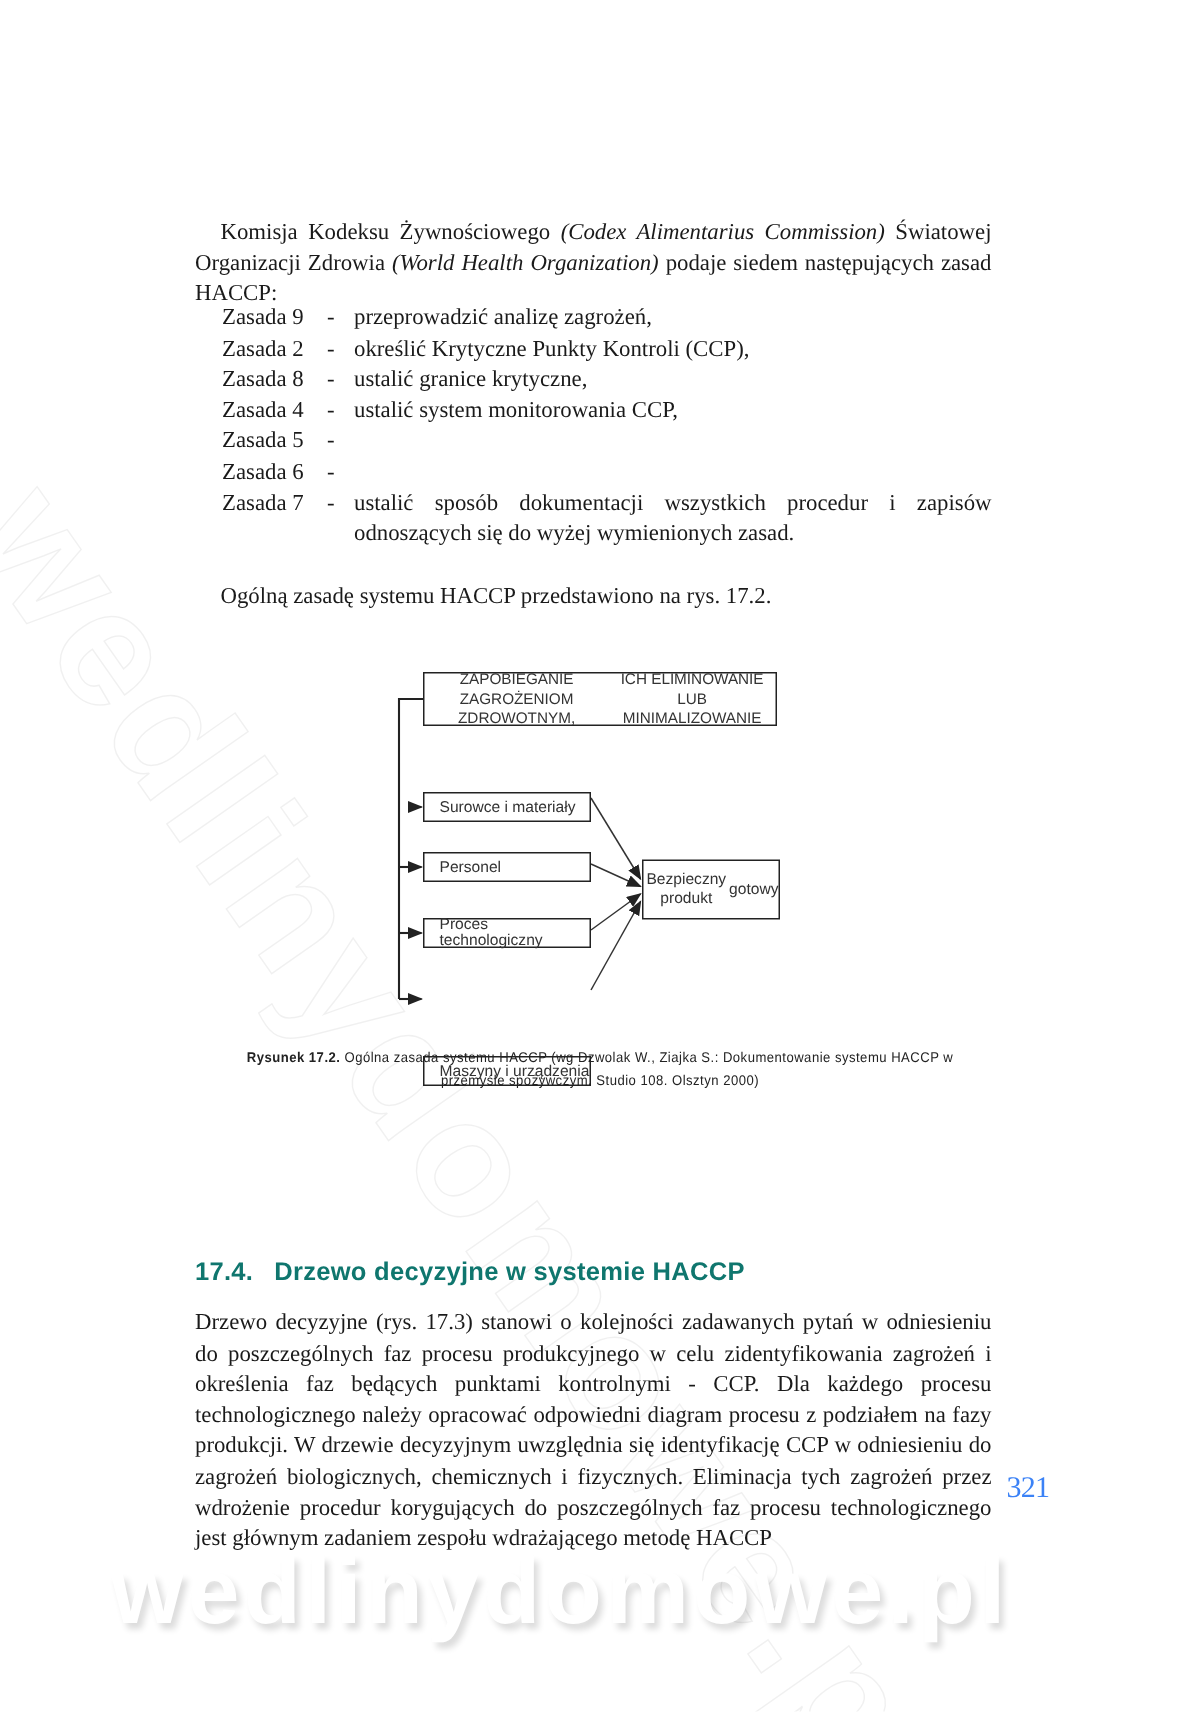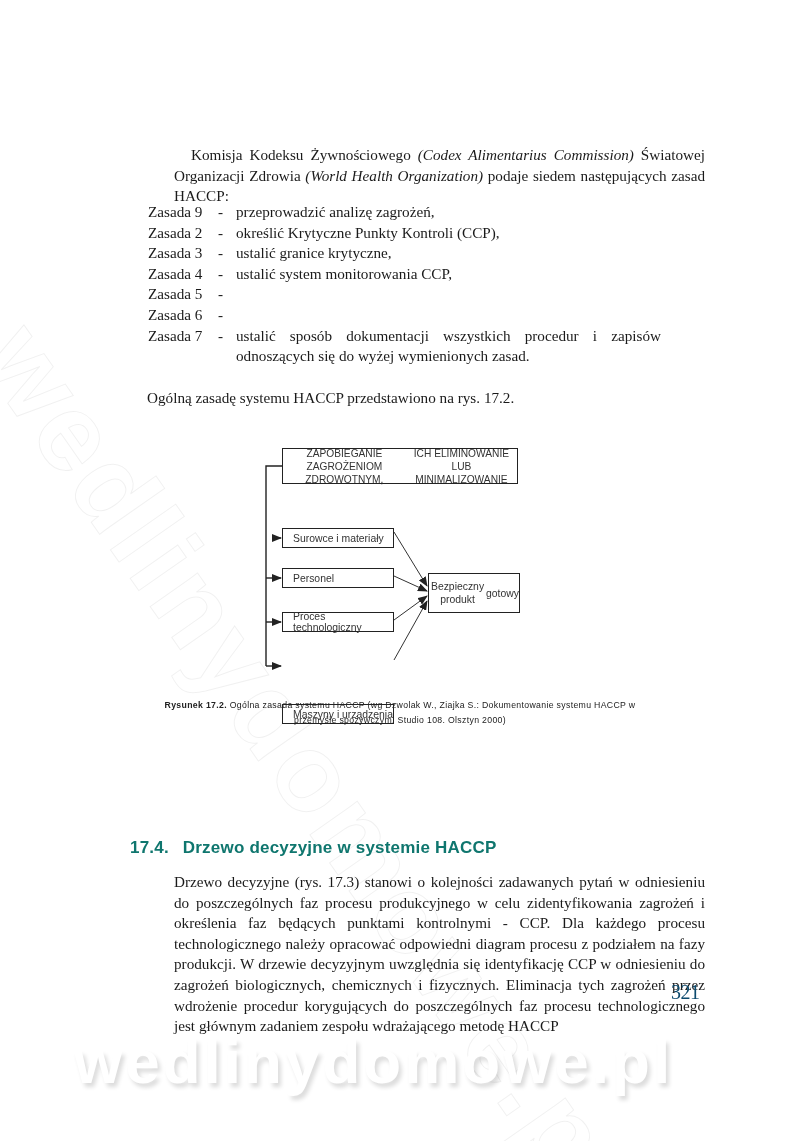--- a/index.html
+++ b/index.html
@@ -49,21 +49,20 @@
       position: absolute;
       left: 0; top: 0;
       width: 800px; height: 1141px;
       z-index: 1;
     }
     .para {
       position: absolute;
       font-size: 15.2px;
       line-height: 20.6px;
       text-align: justify;
-      margin-left: 44px;
     }
     .intro {
       left: 130px;
       top: 145px;
       width: 531px;
       text-indent: 17px;
     }
     .intro i { font-style: italic; }
     .rules {
       position: absolute;
@@ -169,21 +168,21 @@
     .body2 {
       left: 130px;
       top: 872px;
       width: 531px;
     }
     .pagenum {
       position: absolute;
       left: 671px;
       top: 981px;
       font-size: 20px;
-      color: #0c4a6e;
+      color: #3b82f6;
       letter-spacing: -0.5px;
     }
   </style>
 </head>
 <body>
 
 <div class="watermark-diag">wedlinydomowe.pl</div>
 <div class="watermark-bottom">wedlinydomowe.pl</div>
 
 <div class="content">
@@ -197,21 +196,21 @@
       <span class="rule-label">Zasada 9</span>
       <span class="rule-dash">-</span>
       <span class="rule-text">przeprowadzić analizę zagrożeń,</span>
     </div>
     <div class="rule">
       <span class="rule-label">Zasada 2</span>
       <span class="rule-dash">-</span>
       <span class="rule-text">określić Krytyczne Punkty Kontroli (CCP),</span>
     </div>
     <div class="rule">
-      <span class="rule-label">Zasada 3</span>
+      <span class="rule-label">Zasada 8</span>
       <span class="rule-dash">-</span>
       <span class="rule-text">ustalić granice krytyczne,</span>
     </div>
     <div class="rule">
       <span class="rule-label">Zasada 4</span>
       <span class="rule-dash">-</span>
       <span class="rule-text">ustalić system monitorowania CCP,</span>
     </div>
     <div class="rule">
       <span class="rule-label">Zasada 5</span>

